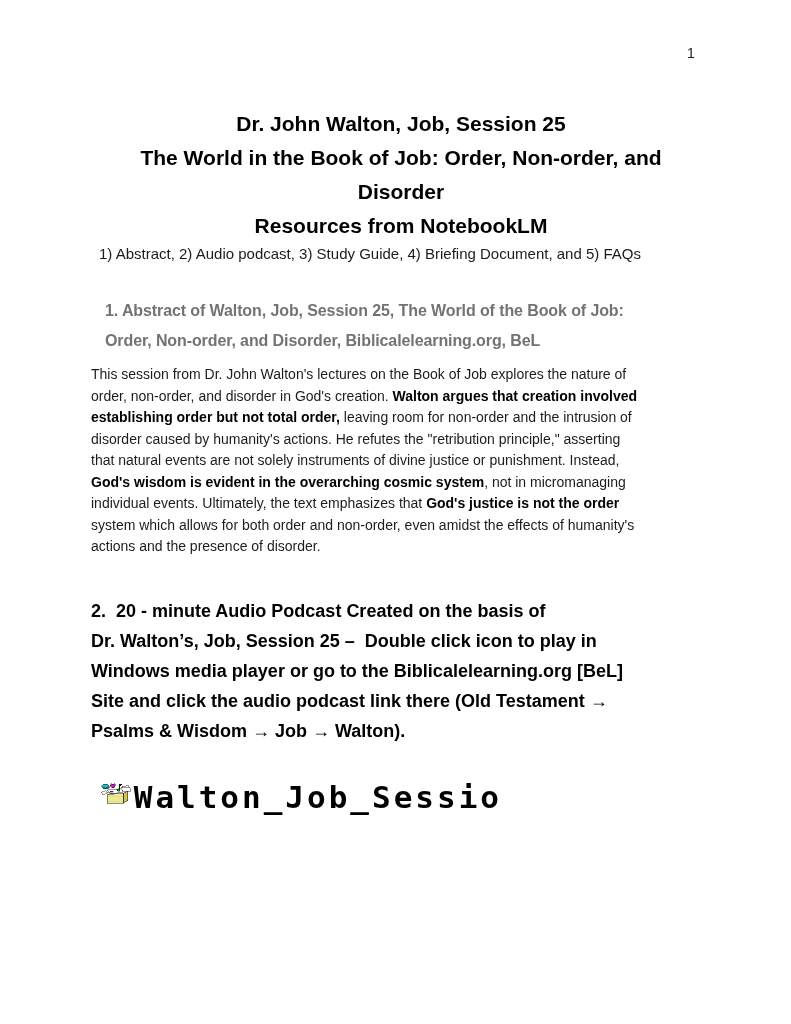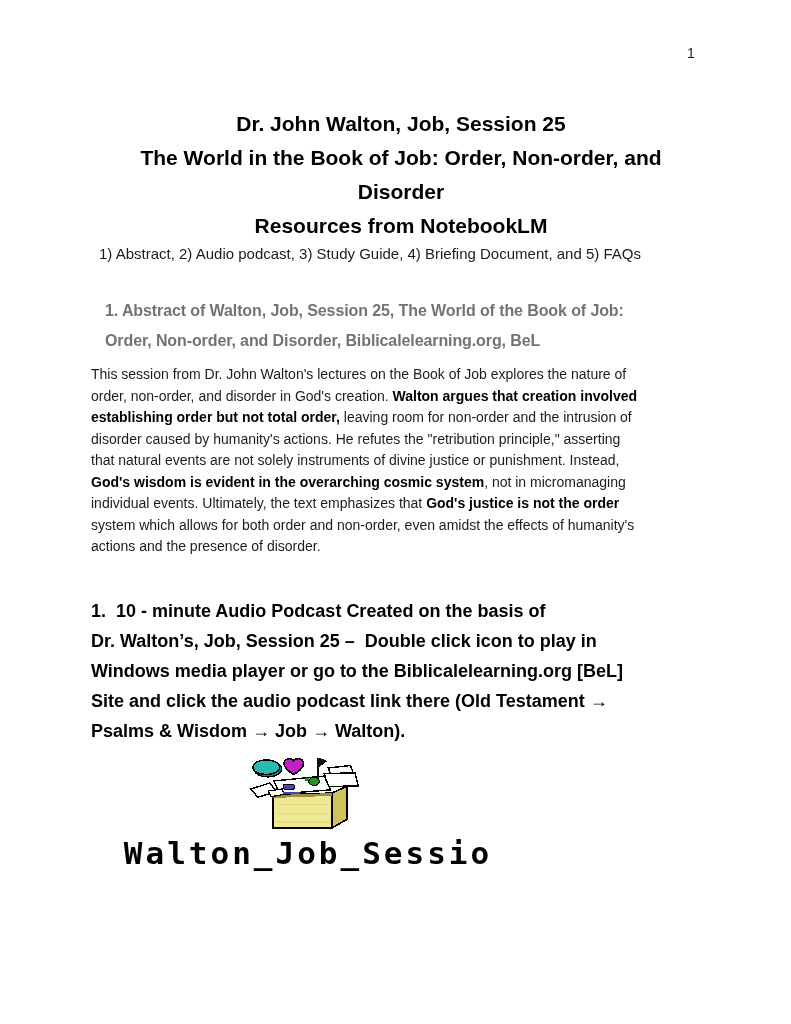--- a/index.html
+++ b/index.html
@@ -10,21 +10,21 @@
   }
   .pagenum{position:absolute;left:687px;top:45px;font-size:14px;color:#222;}
   .content{position:absolute;left:91px;top:0;width:620px;}
   .tline{white-space:pre;}
   .b{font-weight:700;color:#000;}
   .title{position:absolute;top:88px;left:0;width:620px;font-weight:700;font-size:21px;line-height:34px;color:#000;text-align:center;margin-top:19px;}
   .resources{position:absolute;top:236px;left:0;font-size:15px;line-height:20px;color:#1c1c1c;}
   .h1{position:absolute;top:296px;left:14px;font-size:16px;letter-spacing:-0.1px;font-weight:700;line-height:30px;color:#737373;}
   .para{position:absolute;top:364px;left:0;font-size:14px;line-height:21.5px;color:#1c1c1c;}
   .h2{position:absolute;top:596px;left:0;font-size:18px;font-weight:700;line-height:30px;color:#000;}
-  .audio{position:absolute;top:755px;left:16px;width:402px;display:flex;flex-direction:column;align-items:center;cursor:pointer;}
+  .audio{position:absolute;top:755px;left:9px;width:402px;display:flex;flex-direction:row;align-items:center;cursor:pointer;}
   .filename{margin-top:7px;font-family:"DejaVu Sans Mono",monospace;font-weight:700;font-size:31px;line-height:29px;letter-spacing:3px;color:#000;text-align:center;}
   svg{display:block;}
 </style>
 </head>
 <body>
 
 <div class="pagenum">1</div>
 
 <div class="content">
 
@@ -48,21 +48,21 @@
       <div class="tline"><span class="b">establishing order but not total order,</span><span> leaving room for non-order and the intrusion of</span></div>
       <div class="tline"><span>disorder caused by humanity's actions. He refutes the "retribution principle," asserting</span></div>
       <div class="tline"><span>that natural events are not solely instruments of divine justice or punishment. Instead,</span></div>
       <div class="tline"><span class="b">God's wisdom is evident in the overarching cosmic system</span><span>, not in micromanaging</span></div>
       <div class="tline"><span>individual events. Ultimately, the text emphasizes that </span><span class="b">God's justice is not the order</span></div>
       <div class="tline"><span>system which allows for both order and non-order, even amidst the effects of humanity's</span></div>
       <div class="tline"><span>actions and the presence of disorder.</span></div>
     </div>
 
   <div class="h2">
-      <div class="tline">1.  10 - minute Audio Podcast Created on the basis of</div>
+      <div class="tline">2.  20 - minute Audio Podcast Created on the basis of</div>
       <div class="tline">Dr. Walton’s, Job, Session 25 –  Double click icon to play in</div>
       <div class="tline">Windows media player or go to the Biblicalelearning.org [BeL]</div>
       <div class="tline">Site and click the audio podcast link there (Old Testament →</div>
       <div class="tline">Psalms &amp; Wisdom → Job → Walton).</div>
     </div>
 
   <div class="audio">
     <svg viewBox="0 0 30 19" width="122" height="77" shape-rendering="crispEdges">
 
       <polygon points="20,3.2 25.5,2.6 26.2,4.6 20.6,5" fill="#ffffff" stroke="#000" stroke-width="0.35"></polygon>

